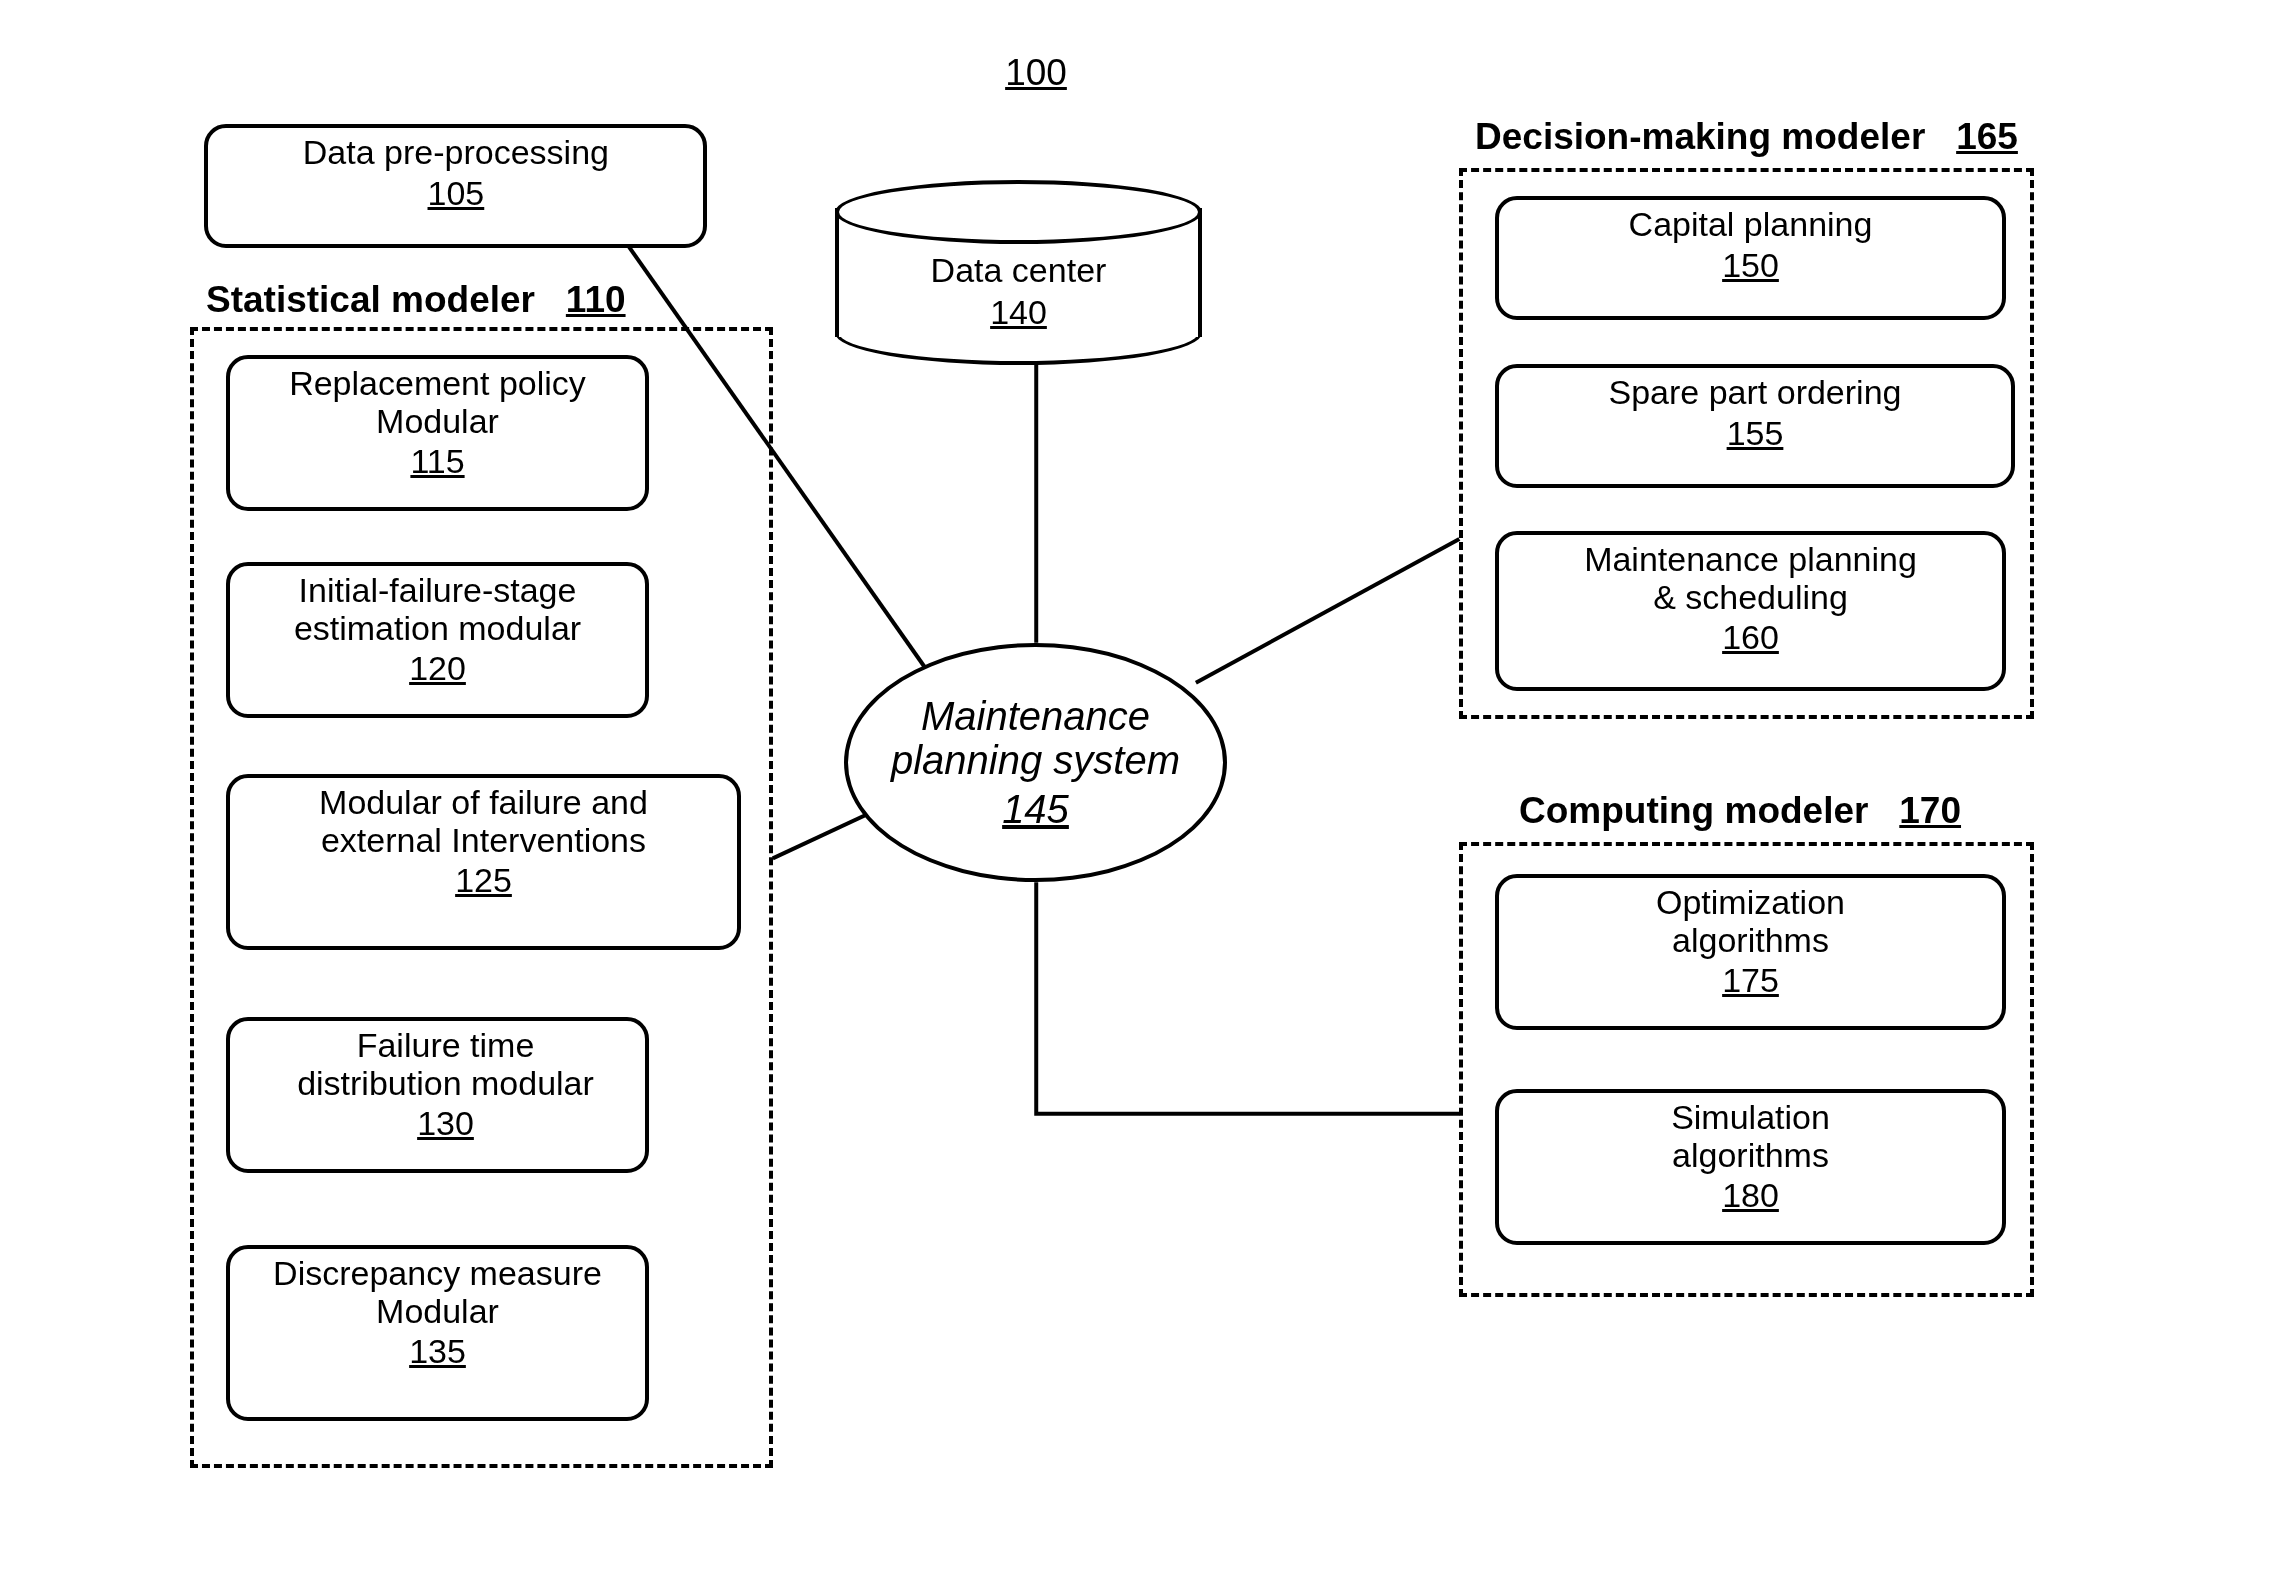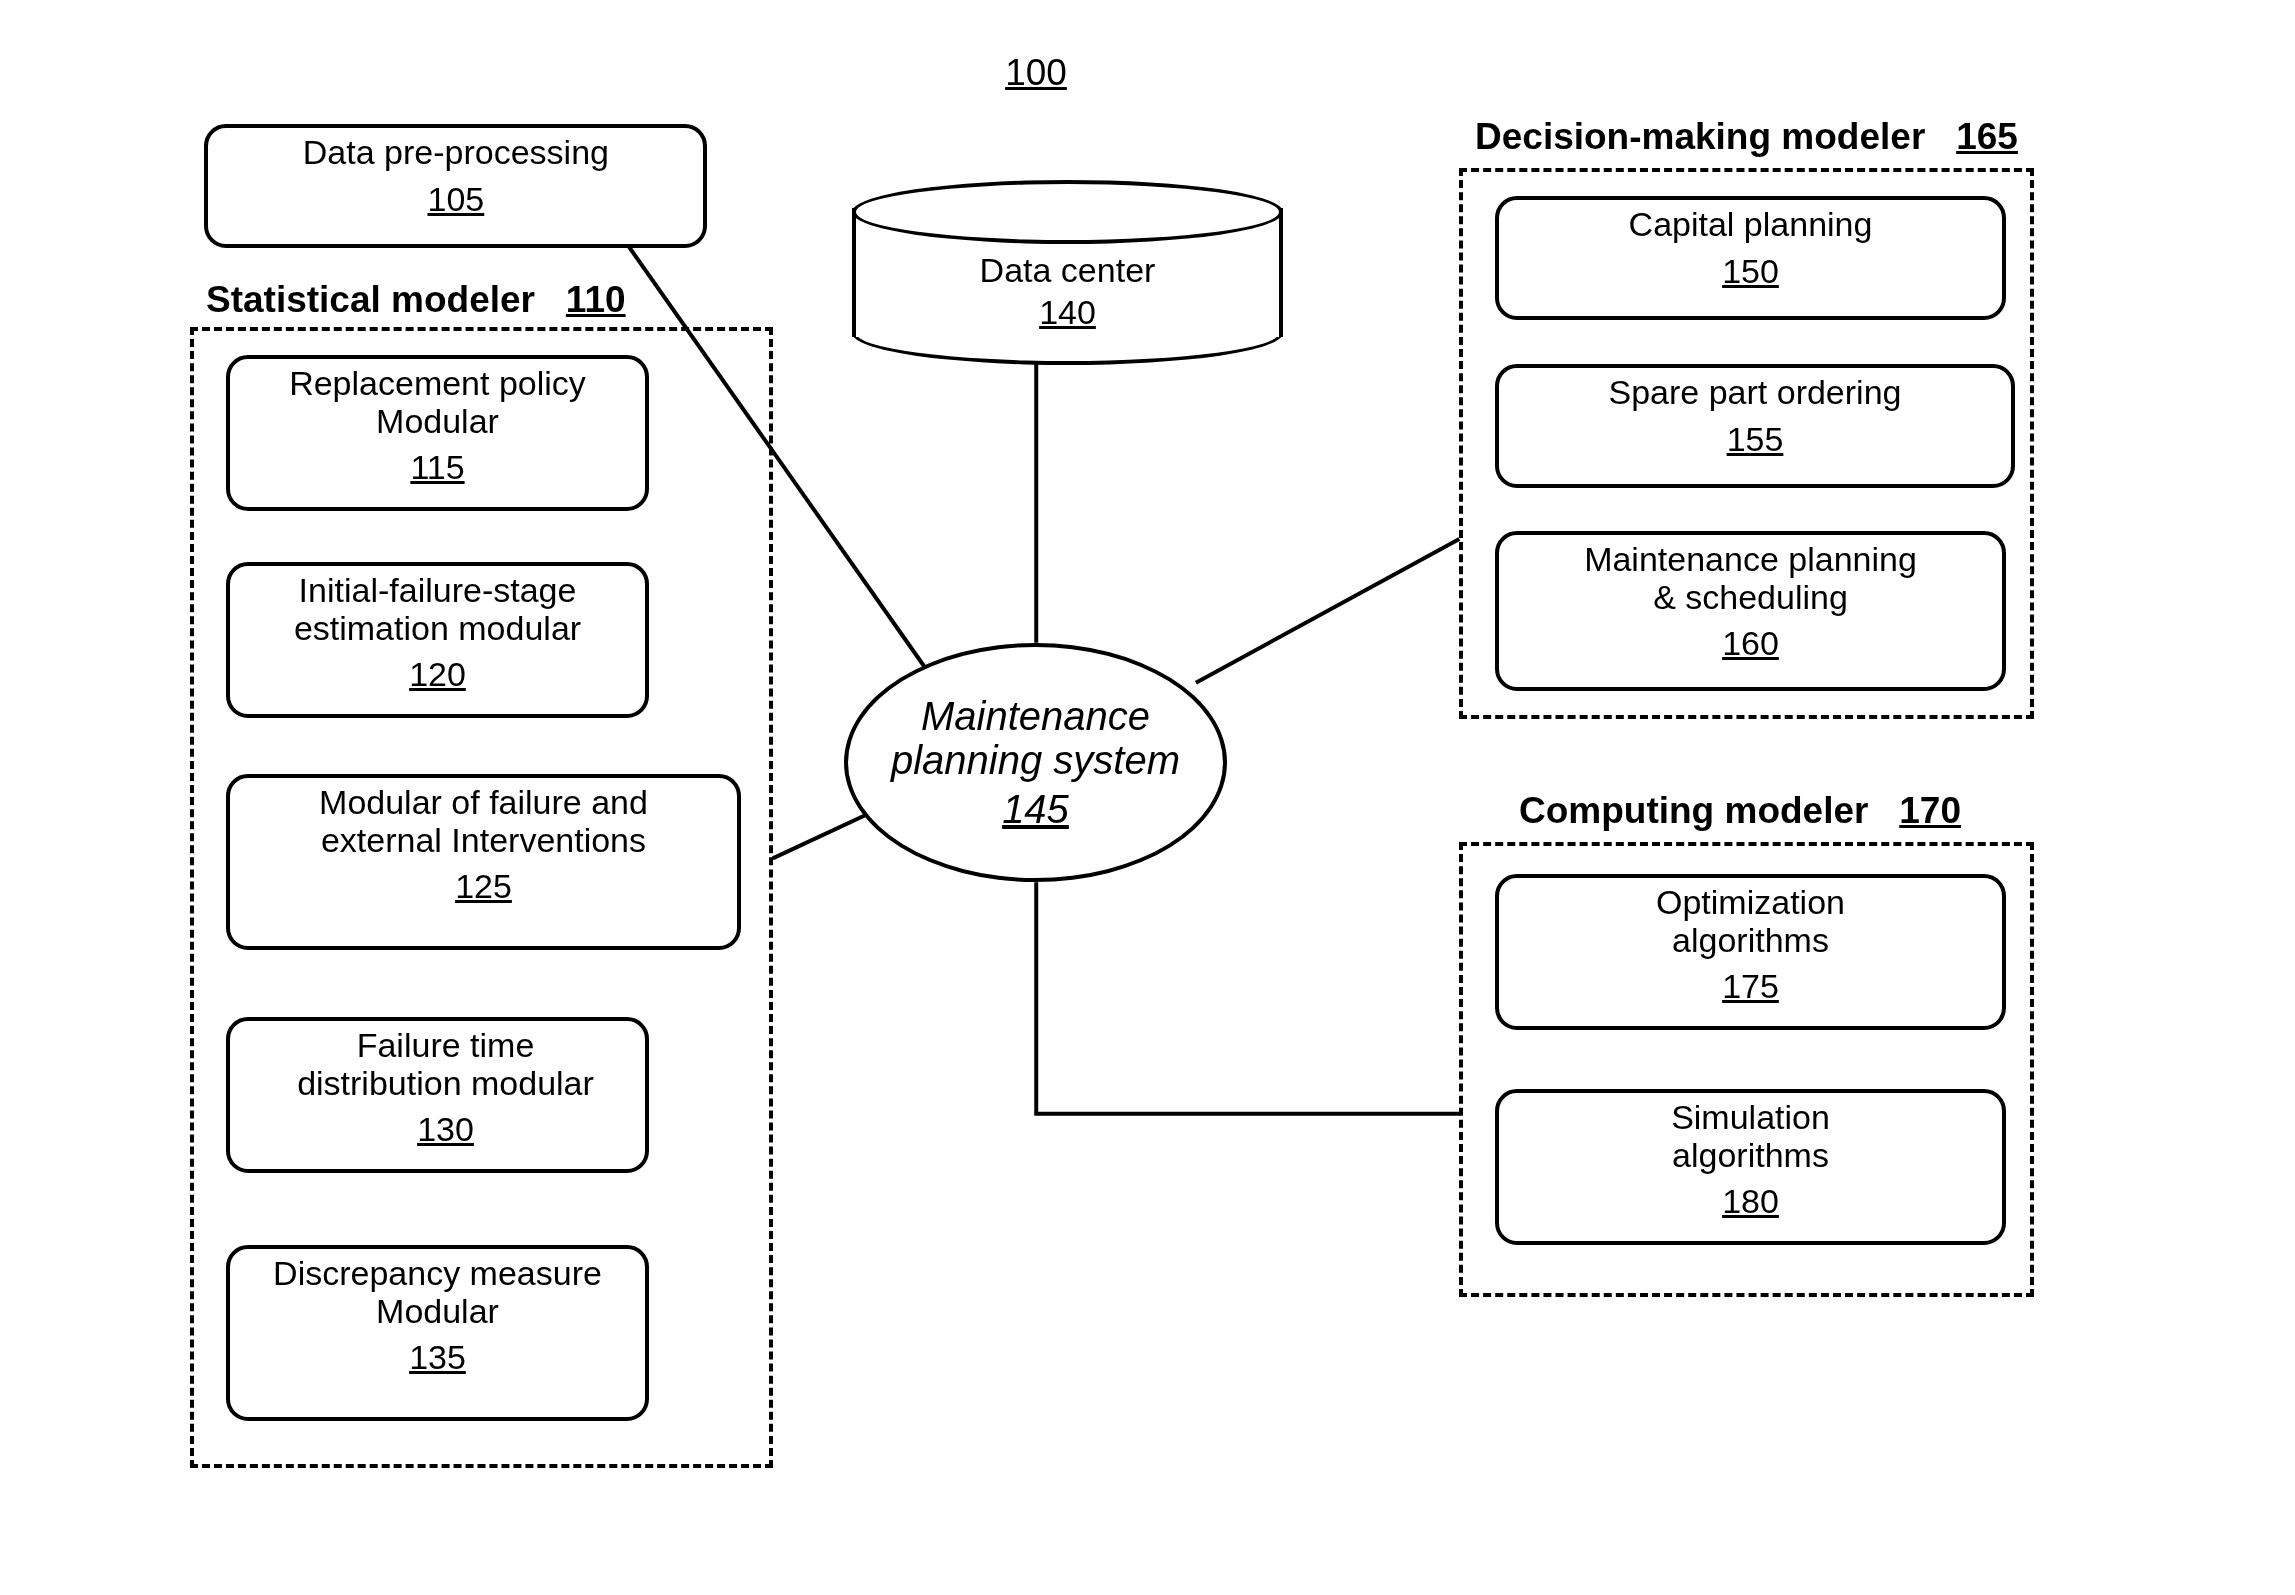--- a/index.html
+++ b/index.html
@@ -38,21 +38,21 @@
     align-items: center;
     text-align: center;
     font-size: 34px;
     line-height: 1.1;
     padding: 6.4px 16px;
     background: #fff;
   }
   .box .label { white-space: pre-line; }
   .box .id {
     text-decoration: underline;
-    margin-top: 9px;
+    margin-top: 3px;
   }
   
   .group {
     position: absolute;
     border: 4px dashed #000;
     box-sizing: border-box;
     background: transparent;
   }
   .group-title {
     position: absolute;
@@ -195,21 +195,21 @@
       <span class="id">130</span>
     </div>
 
     <div class="box" style="left:32px; top:914px; width:423px; height:176px;">
       <span class="label">Discrepancy measure
 Modular</span>
       <span class="id">135</span>
     </div>
   </div>
 
-  <div class="cyl z1" style="left:662px; top:128px; width:431px; height:185px;">
+  <div class="cyl z1" style="left:645px; top:128px; width:367px; height:185px;">
     <div class="top" style="top:0; height:56px;"></div>
     <div class="body" style="top:28px; bottom:28px;"></div>
     <div class="bottom" style="bottom:0; height:56px;"></div>
     <div class="txt" style="top:72px;">
       <span>Data center</span>
       <span class="id">140</span>
     </div>
   </div>
 
   <div class="ellipse z1" style="left:654px; top:591px; width:383px; height:239px;">

